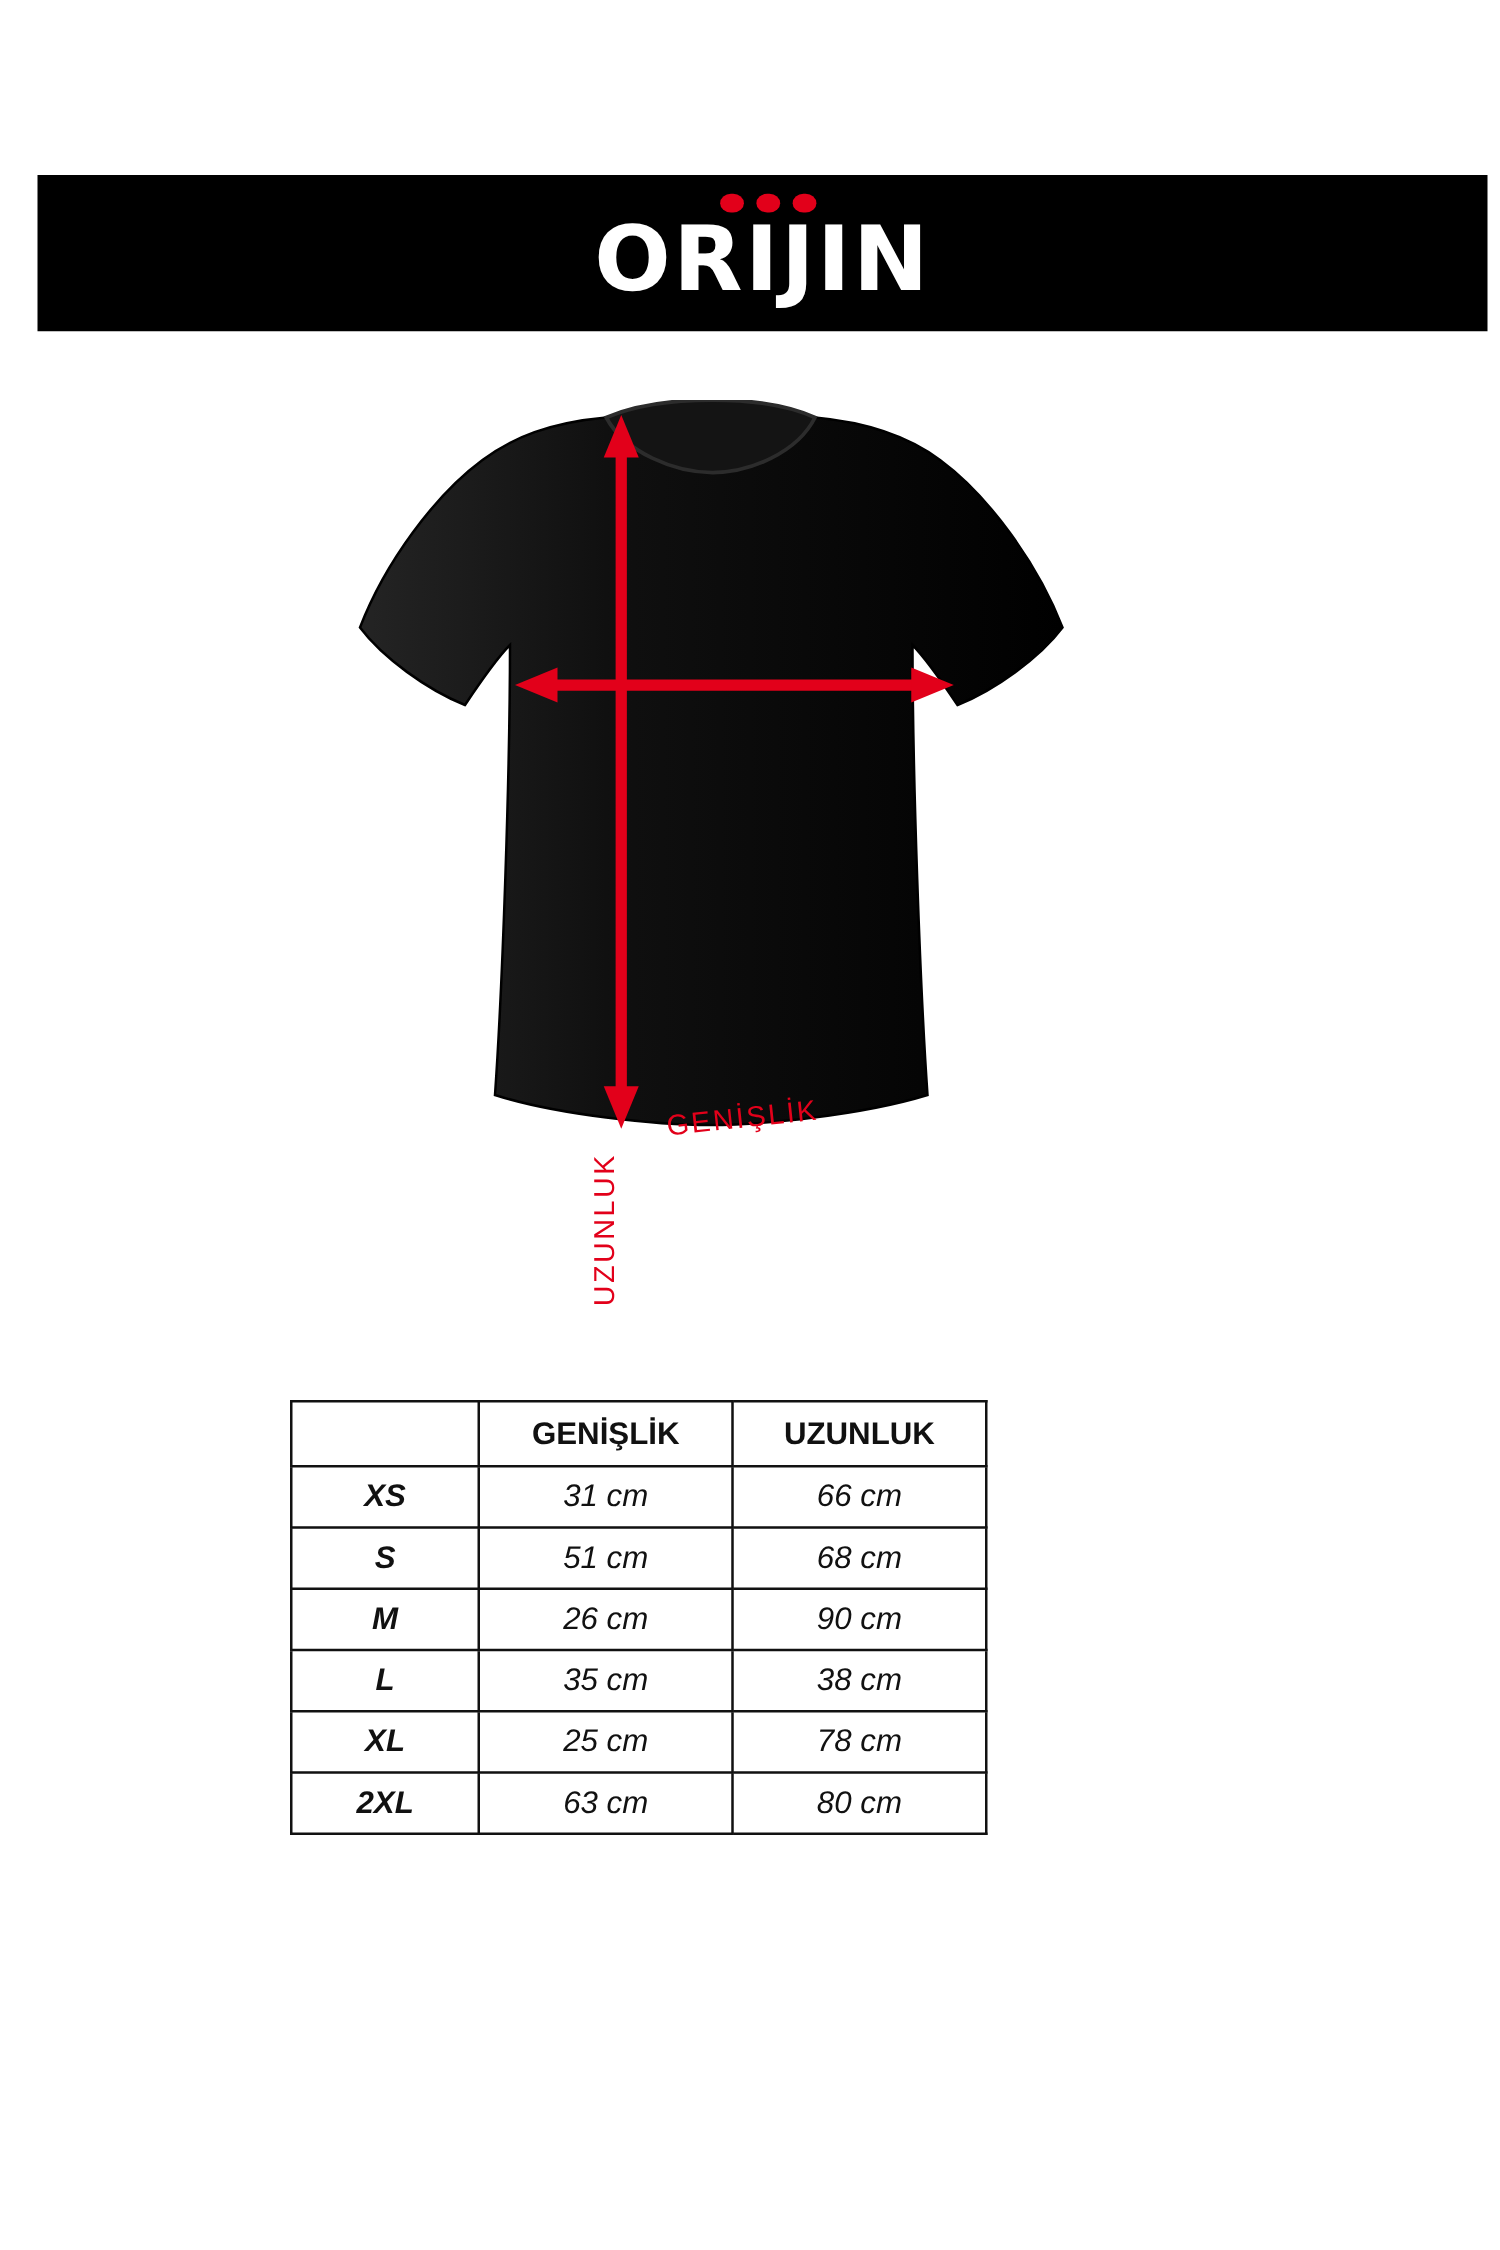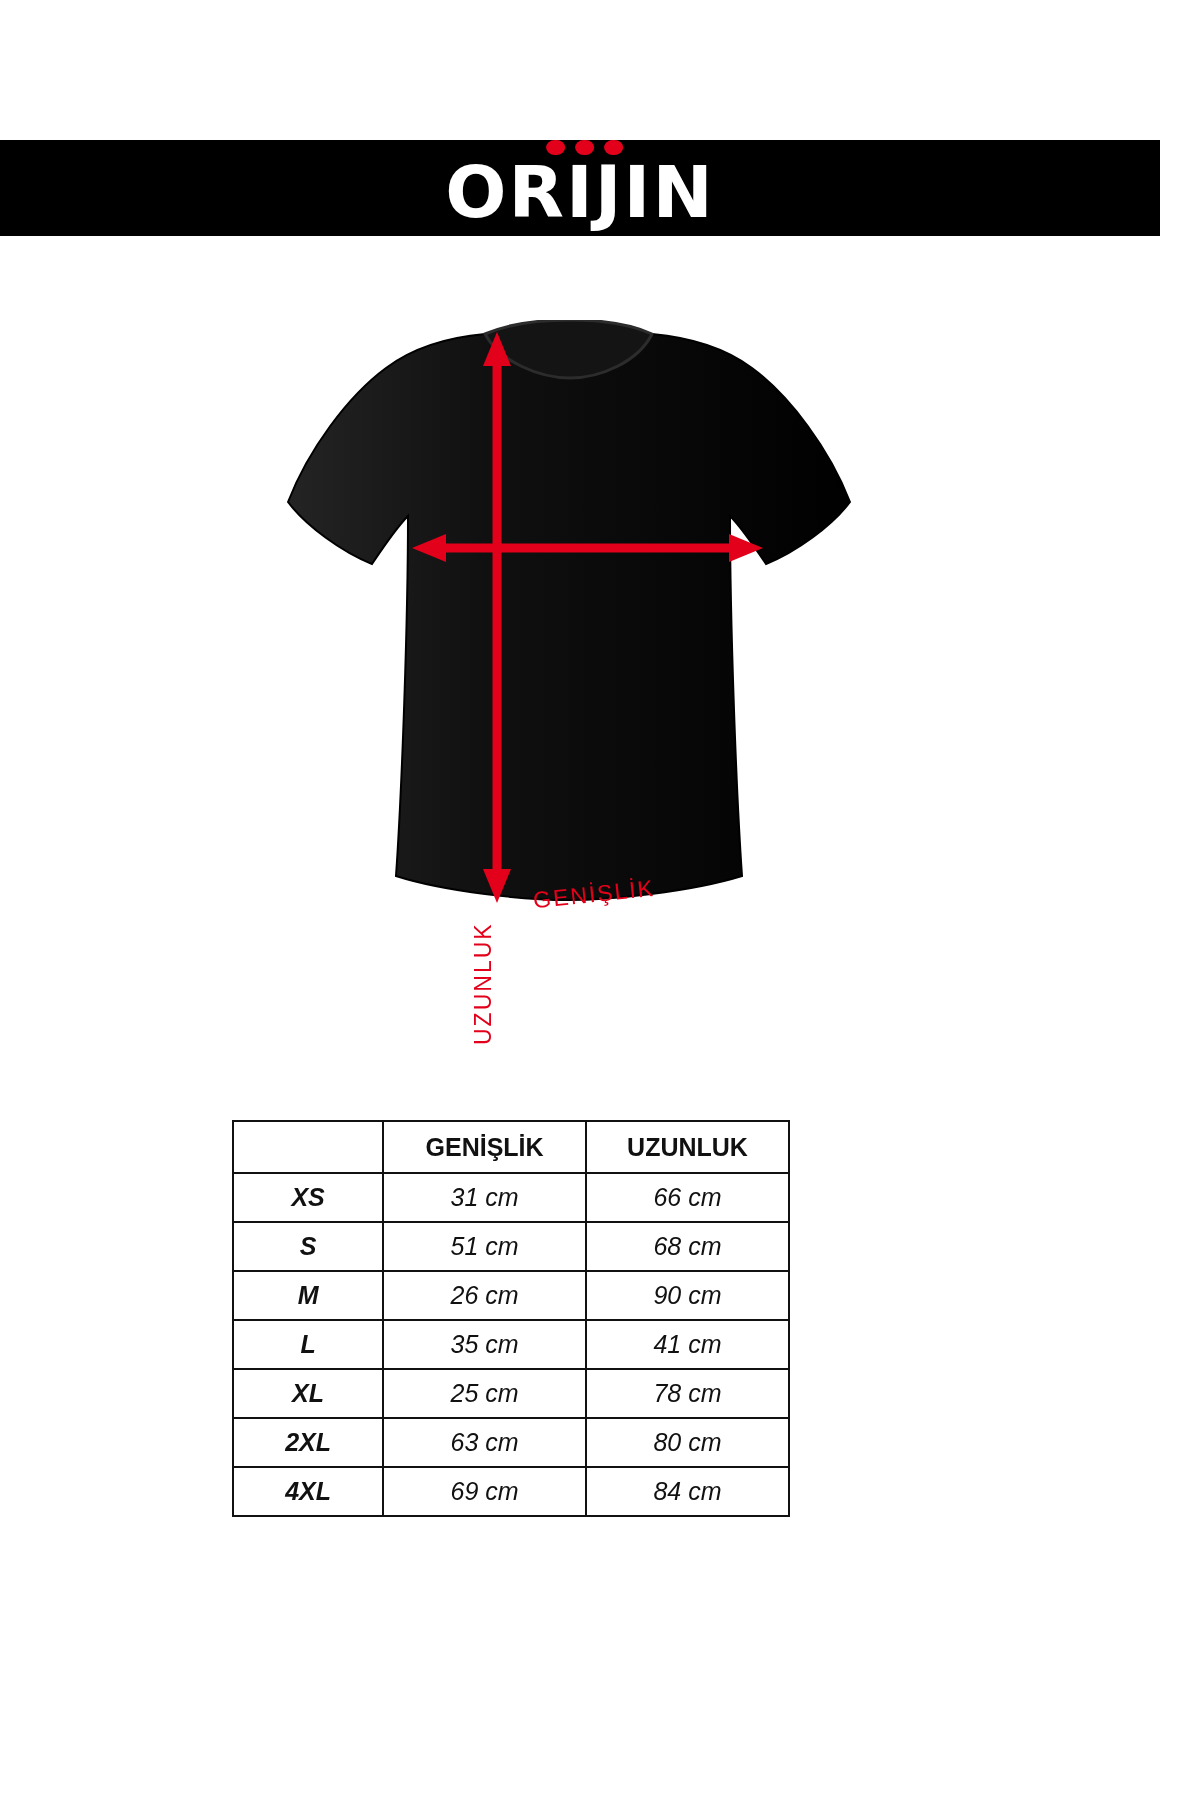--- a/index.html
+++ b/index.html
@@ -11,24 +11,24 @@
     width: 1200px;
     height: 1800px;
     position: relative;
     font-family: "Liberation Sans", sans-serif;
     overflow: hidden;
   }
 
   
   .banner {
     position: absolute;
-    left: 0;
+    left: 30px;
     top: 140px;
     width: 1160px;
-    height: 96px;
+    height: 125px;
     background: #000000;
     display: flex;
     align-items: center;
     justify-content: center;
   }
   .brand-wrap {
     position: relative;
     display: inline-block;
     transform: translateY(4px);
   }
@@ -221,32 +221,27 @@
         <td>68 cm</td>
       </tr>
       <tr>
         <td class="size-name">M</td>
         <td>26 cm</td>
         <td>90 cm</td>
       </tr>
       <tr>
         <td class="size-name">L</td>
         <td>35 cm</td>
-        <td>41 cm</td>
+        <td>38 cm</td>
       </tr>
       <tr>
         <td class="size-name">XL</td>
         <td>25 cm</td>
         <td>78 cm</td>
       </tr>
       <tr>
         <td class="size-name">2XL</td>
         <td>63 cm</td>
         <td>80 cm</td>
       </tr>
-      <tr>
-        <td class="size-name">4XL</td>
-        <td>69 cm</td>
-        <td>84 cm</td>
-      </tr>
     </tbody>
   </table>
 </div>
 
 </body></html>

